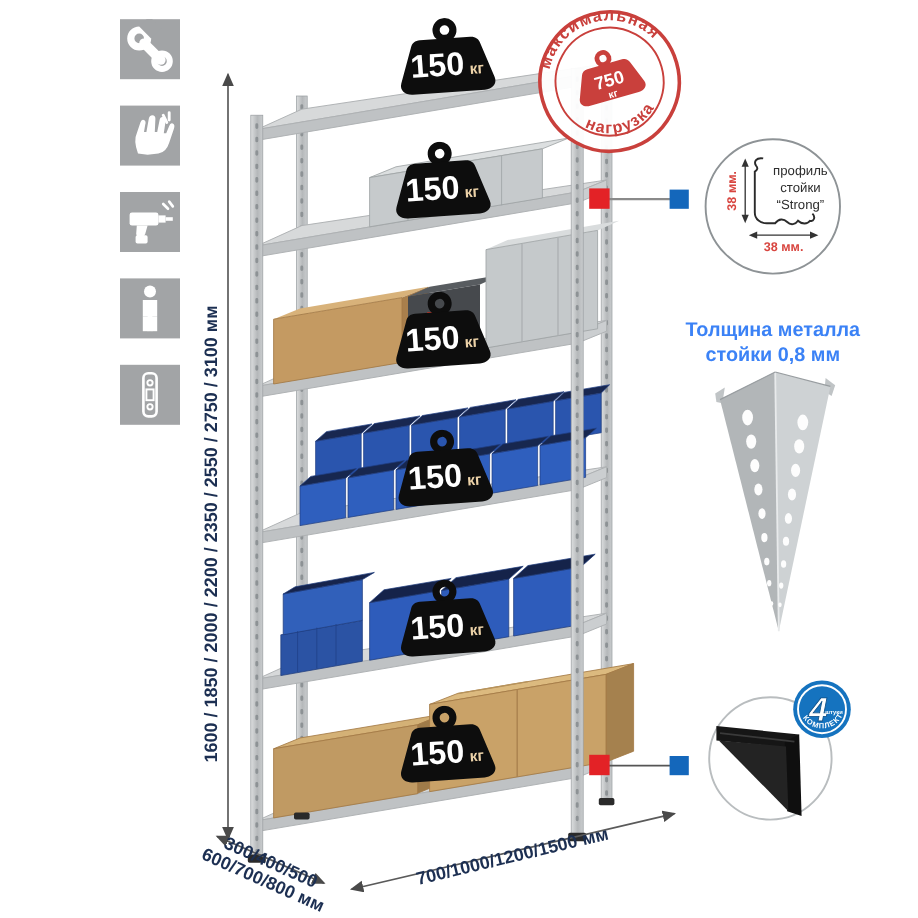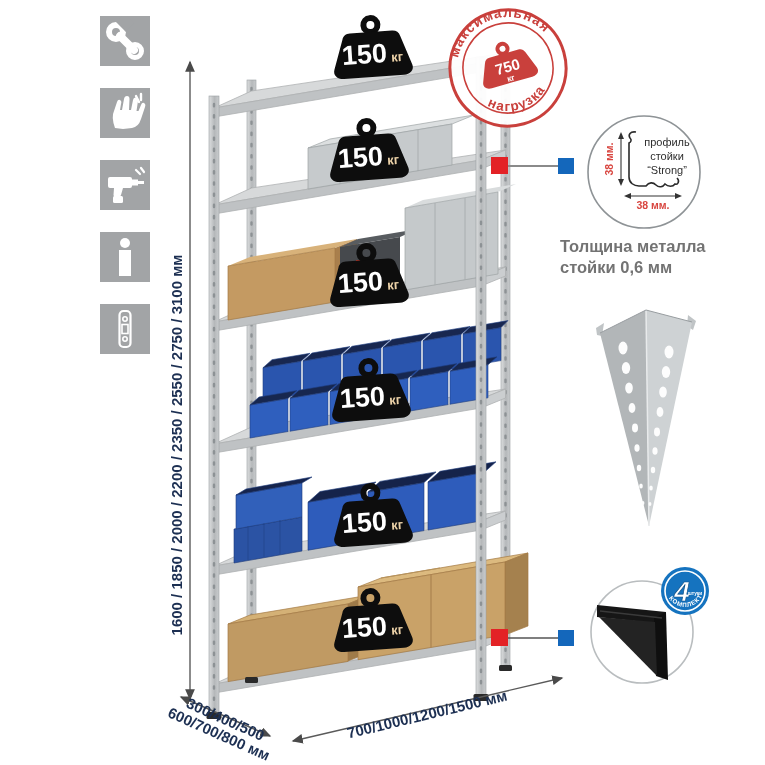--- a/index.html
+++ b/index.html
@@ -17,22 +17,22 @@
   .weight-label .unit{font-size:13px;color:#ecd2a8;margin-left:4px;font-weight:bold;}
   
   .dim-text{position:absolute;color:#1c2f52;font-weight:bold;font-size:15px;
         white-space:nowrap;z-index:6;}
   .height-label{left:176px;top:445px;transform:translate(-50%,-50%) rotate(-90deg);}
   .depth-label{left:222px;top:727px;transform:translate(-50%,-50%) rotate(24deg);
         text-align:center;line-height:1.08;}
   .width-label{left:427px;top:714px;transform:translate(-50%,-50%) rotate(-13.5deg);}
   .depth-label span{display:block;}
   
-  .caption{position:absolute;text-align:left;color:#737373;font-weight:bold;
-        font-size:16.5px;line-height:1.25;}
+  .caption{position:absolute;text-align:center;color:#3b82f6;font-weight:bold;
+        font-size:16.5px;line-height:1.25;margin-top:29px;}
   .caption span{display:block;}
   svg{display:block;} .z6{z-index:6;} .z8{z-index:8;}
 </style>
 </head>
 <body>
 
 <div class="canvas">
 
   <div class="tile" style="top:16px">
     <svg width="50" height="50" viewBox="0 0 50 50">
@@ -323,21 +323,21 @@
       <polygon points="41,85 48,82 48,88" fill="#333"></polygon>
       <polygon points="99,85 92,82 92,88" fill="#333"></polygon>
       <text x="70" y="98" text-anchor="middle" font-size="10.5" font-weight="bold" fill="#d8453f">38 мм.</text>
     </g>
     <text x="84" y="35" text-anchor="middle" font-size="11" fill="#2e2e2e">профиль</text>
     <text x="84" y="49" text-anchor="middle" font-size="11" fill="#2e2e2e">стойки</text>
     <text x="84" y="63" text-anchor="middle" font-size="11" fill="#2e2e2e">“Strong”</text>
   </svg>
   <div class="caption" style="left:560px;top:236px;width:168px">
     <span>Толщина металла</span>
-    <span>стойки 0,6 мм</span>
+    <span>стойки 0,8 мм</span>
   </div>
 
   <svg class="abs" style="left:592px;top:298px" width="110" height="245" viewBox="0 0 110 245">
     <polygon points="4,30 12,25 10,38 5,37" fill="#c0c4c6"></polygon>
     <polygon points="96,17 104,23 101,32 95,28" fill="#c0c4c6"></polygon>
     <polygon points="8,35 54,12 57,228" fill="#b2b6b8"></polygon>
     <polygon points="54,12 100,24 57,228" fill="#ced2d4"></polygon>
     <line x1="54" y1="12" x2="57" y2="228" stroke="#e8eaeb" stroke-width="1.5"></line>
     <line x1="8" y1="35" x2="54" y2="12" stroke="#989da0" stroke-width="1"></line>
     <line x1="54" y1="12" x2="100" y2="24" stroke="#989da0" stroke-width="1"></line>

